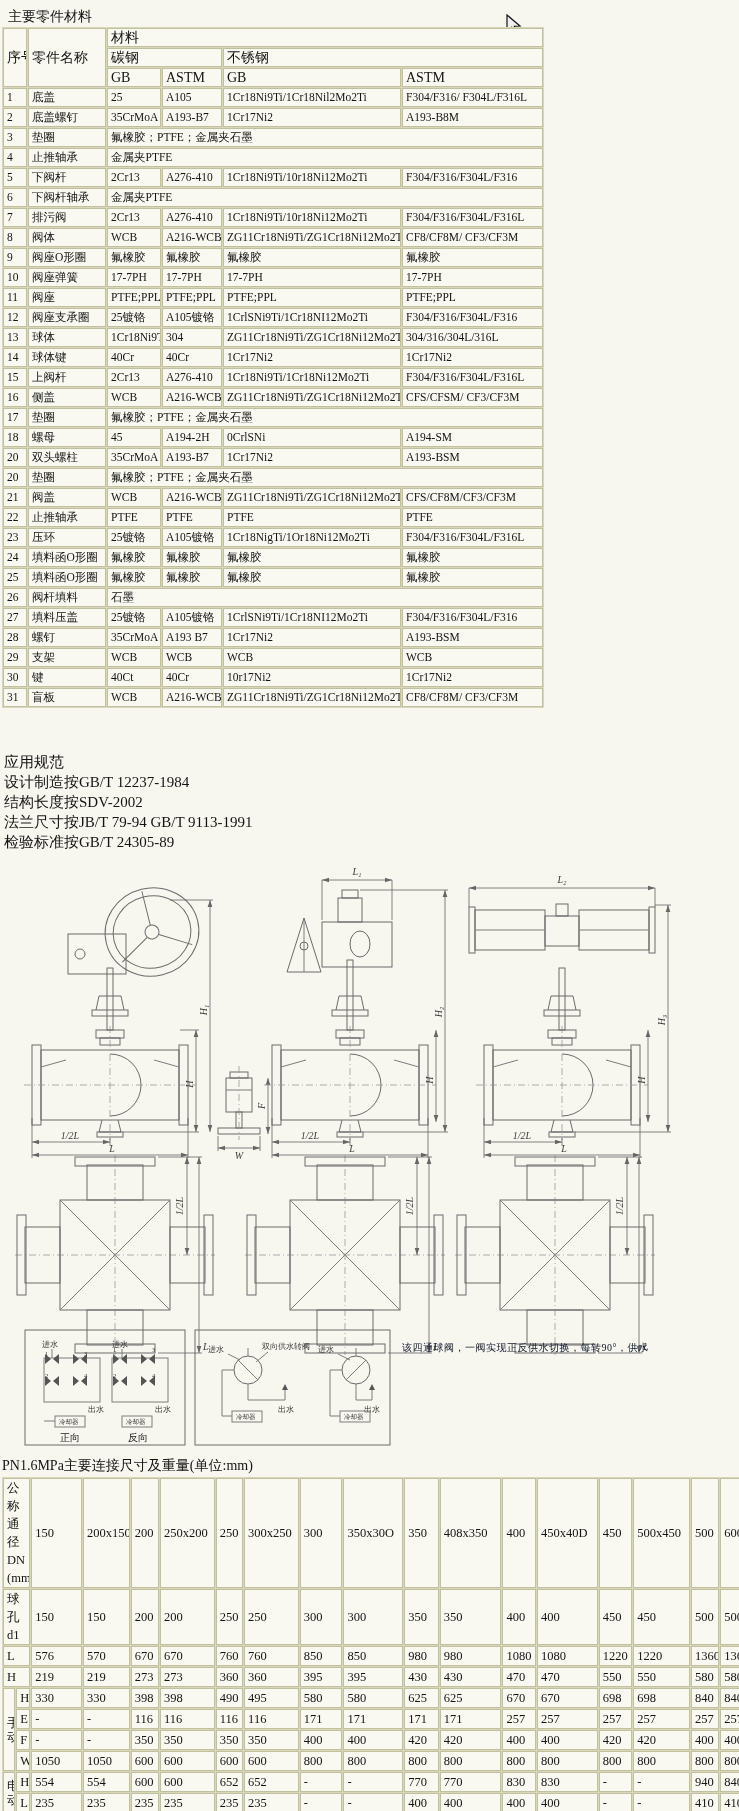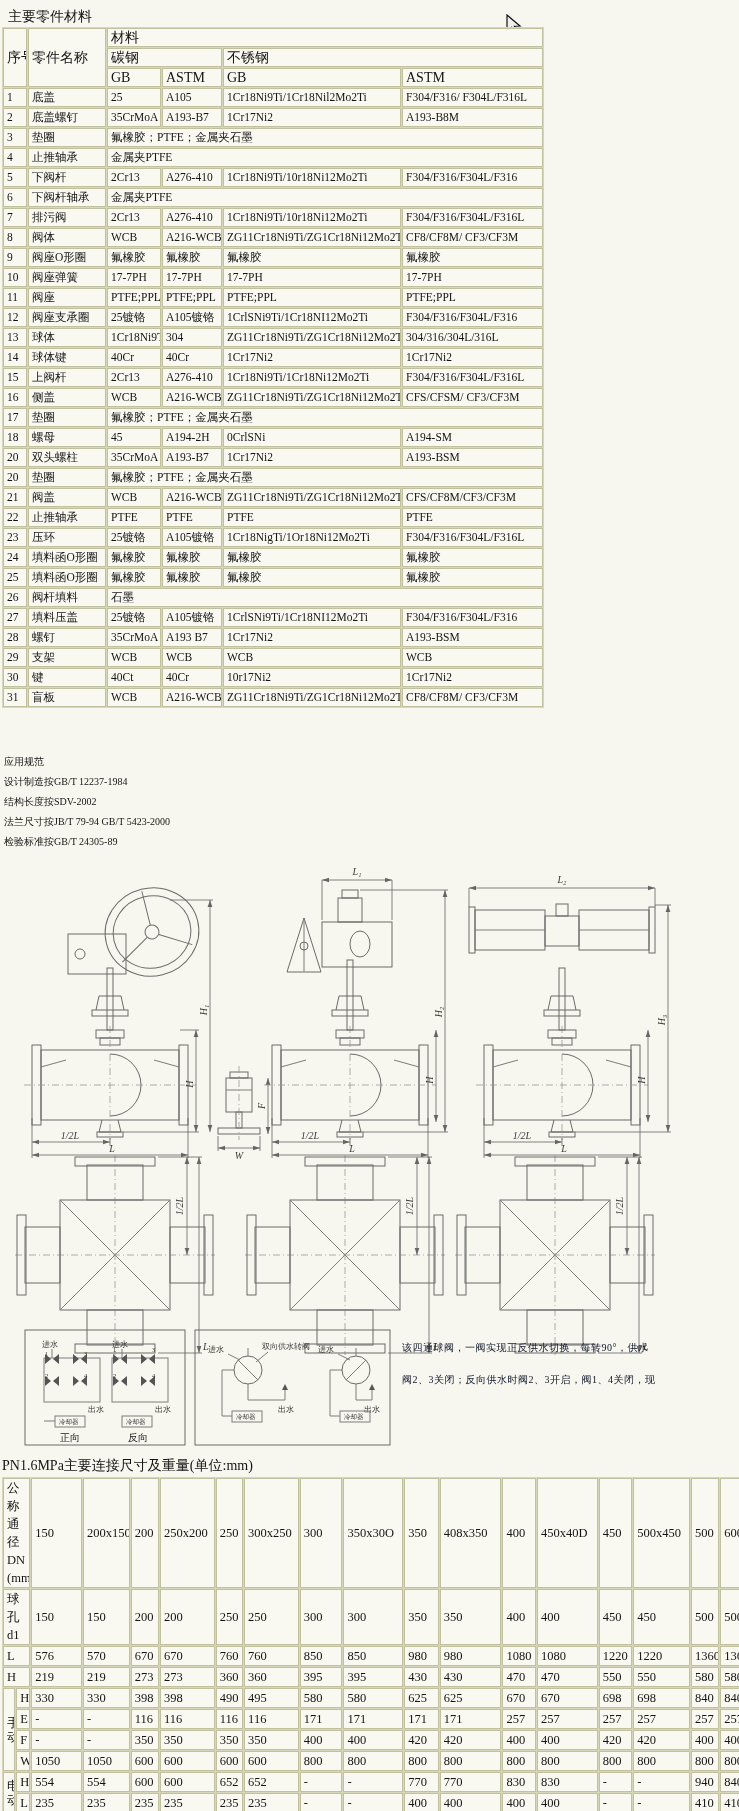--- a/index.html
+++ b/index.html
@@ -10,21 +10,21 @@
   .doc-title{font-size:14px;line-height:18px}
   
   table{border-collapse:separate;border-spacing:1px;background:#d9d7ba;table-layout:fixed}
   td,th{background:#f9f8f1;border:1px solid #c2c19f;font-weight:normal;text-align:left;
         vertical-align:middle;padding:0 3px;white-space:nowrap;overflow:hidden}
   
   #materials-table{width:542px}
   #materials-table td,#materials-table th{font-size:11.5px;line-height:17px;height:17px}
   #materials-table th{font-size:14px}
   
-  #specs{font-size:10px;line-height:20px}
+  #specs{font-size:15px;line-height:20px}
   
   #dims-wrap{width:739px;overflow:hidden}
   #dimensions-table{width:762px}
   #dimensions-table td,#dimensions-table th{font-size:12.5px;line-height:18px;height:18px}
   #dimensions-table .pre{white-space:pre-line}
   #dimensions-table tr.dn-row td,#dimensions-table tr.dn-row th{height:72px}
   #dimensions-table tr.ball-row td,#dimensions-table tr.ball-row th{height:34px}
   #dimensions-table th.group-label{text-align:center;line-height:14px}
   
   svg{display:block}
@@ -304,21 +304,21 @@
         <td>ZG11Cr18Ni9Ti/ZG1Cr18Ni12Mo2Ti</td>
         <td>CF8/CF8M/ CF3/CF3M</td>
       </tr>
     </tbody>
 </table>
 
 <div id="specs" class="abs" style="left:4px;top:752px">
   <div>应用规范</div>
   <div>设计制造按GB/T 12237-1984</div>
   <div>结构长度按SDV-2002</div>
-  <div>法兰尺寸按JB/T 79-94 GB/T 5423-2000</div>
+  <div>法兰尺寸按JB/T 79-94 GB/T 9113-1991</div>
   <div>检验标准按GB/T 24305-89</div>
 </div>
 
 <svg class="abs" style="left:0;top:860px" width="739" height="618" viewBox="0 0 739 618">
   <defs>
     <marker id="ar" markerWidth="10" markerHeight="8" refX="9" refY="4" orient="auto">
       <path d="M9,4 L0,1 L0,7 Z" fill="#666"></path>
     </marker>
     <marker id="ar2" markerWidth="10" markerHeight="8" refX="1" refY="4" orient="auto">
       <path d="M1,4 L10,1 L10,7 Z" fill="#666"></path>
@@ -575,21 +575,20 @@
       <path d="M369,530 l3,-6 l3,6 Z" fill="#555"></path>
       <text class="schlab" x="364" y="552">出水</text>
       <rect class="ln2" x="340" y="551" width="30" height="11"></rect>
       <text class="schlab-s" x="344" y="559">冷却器</text>
     </g>
   </g>
 </svg>
 
 <div id="flow-desc" class="abs" style="left:402px;top:1332px;width:334px">
   <div>该四通球阀，一阀实现正反供水切换，每转90°，供水</div>
-  <div>阀2、3关闭；反向供水时阀2、3开启，阀1、4关闭，现</div>
 </div>
 
 <div class="abs doc-title" style="left:2px;top:1457px">PN1.6MPa主要连接尺寸及重量(单位:mm)</div>
 
 <div id="dims-wrap" class="abs" style="left:2px;top:1477px;height:334px">
   <table id="dimensions-table">
     <colgroup>
       <col style="width:12px">
         <col style="width:14px">
       <col style="width:50px">

